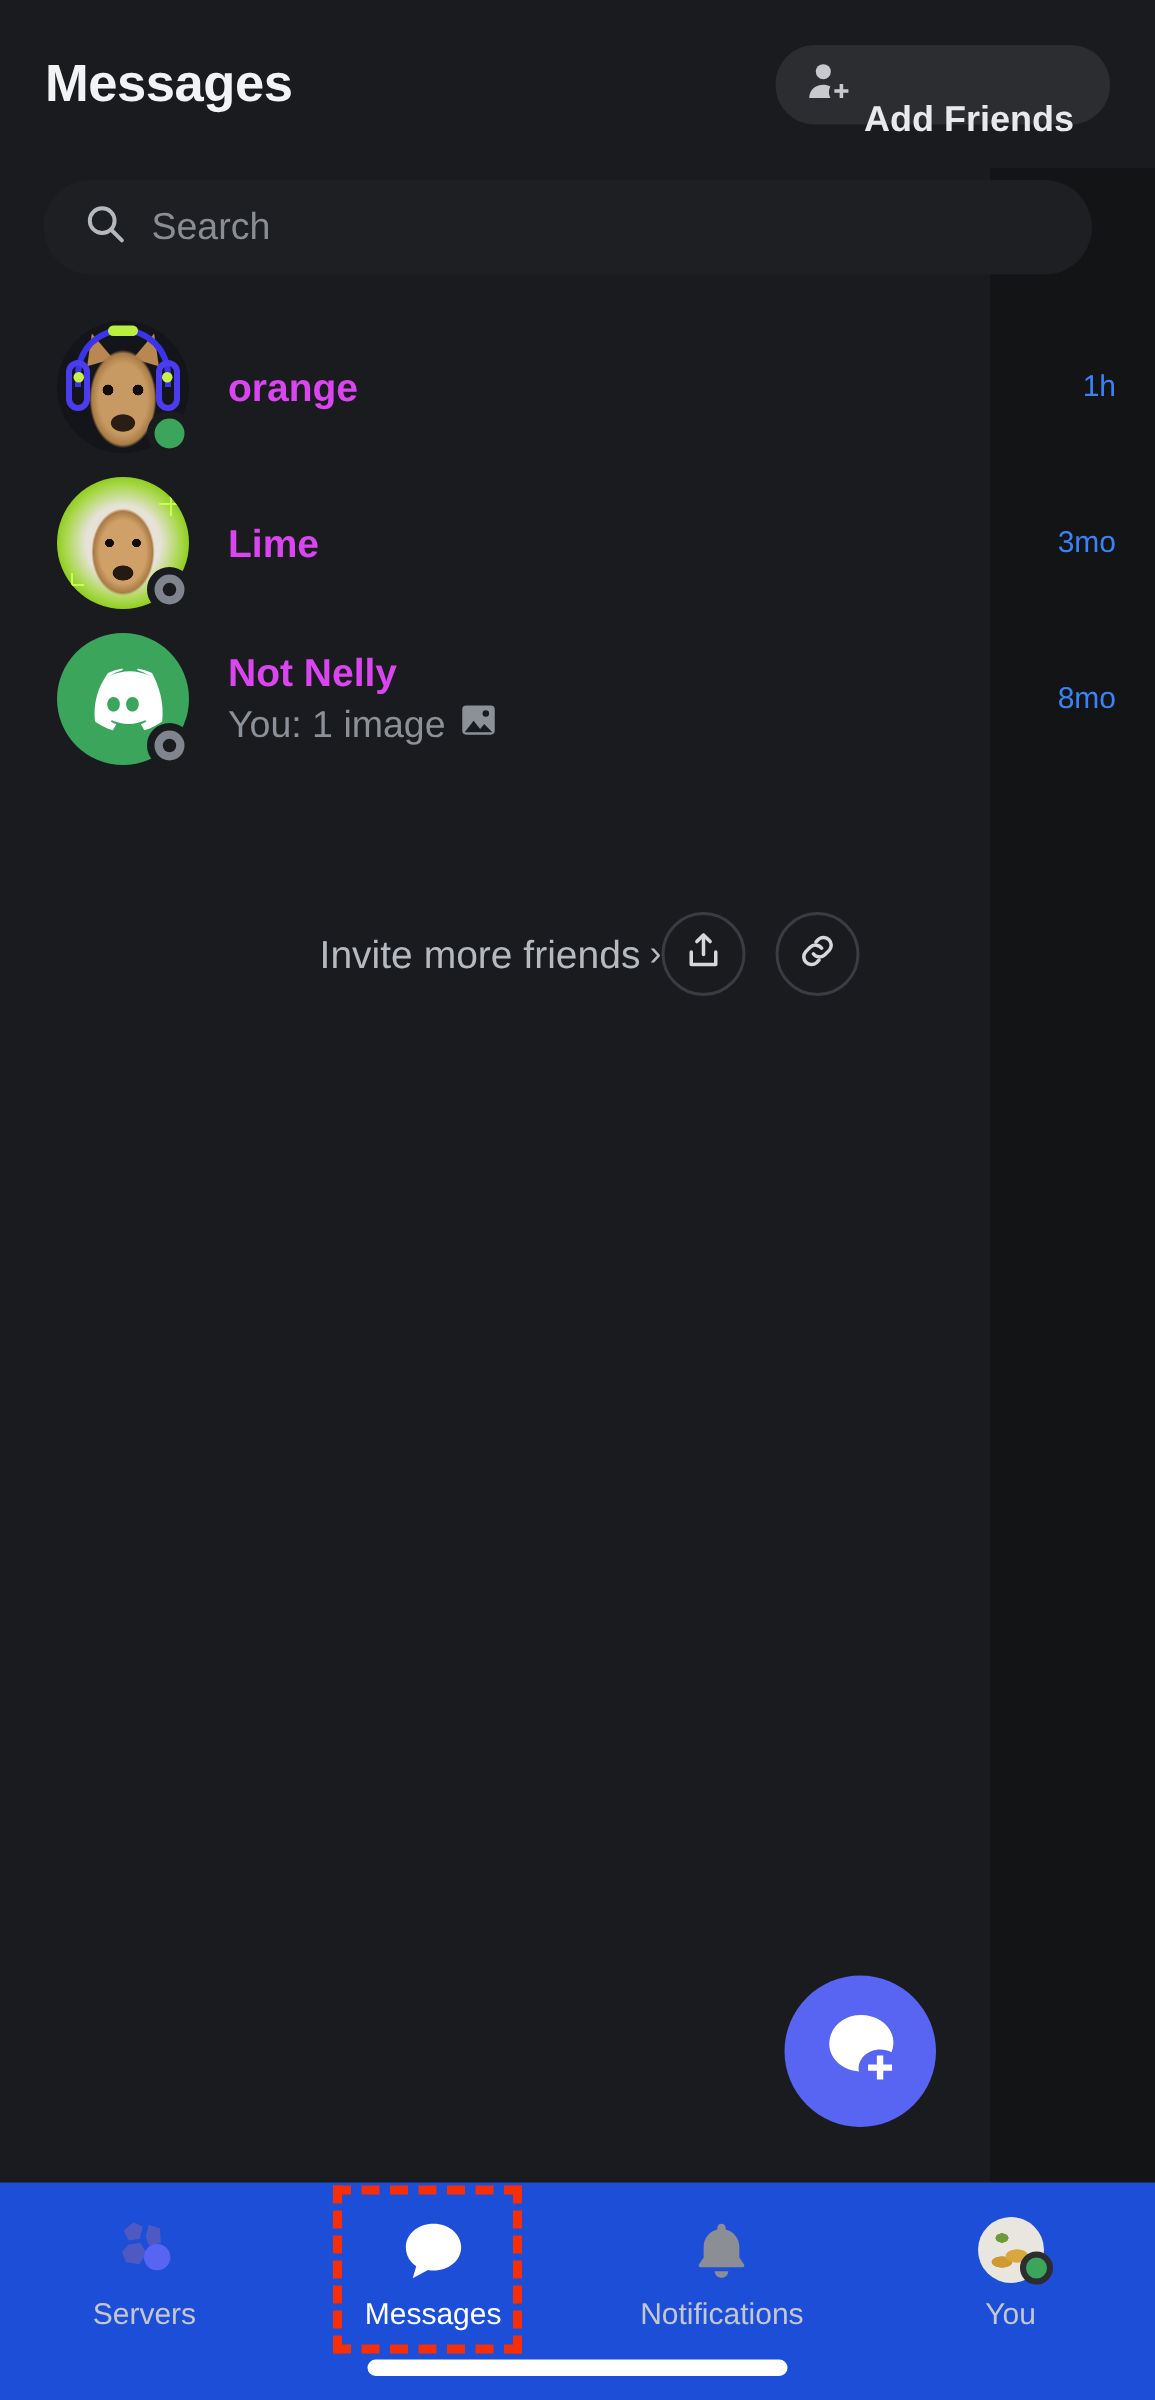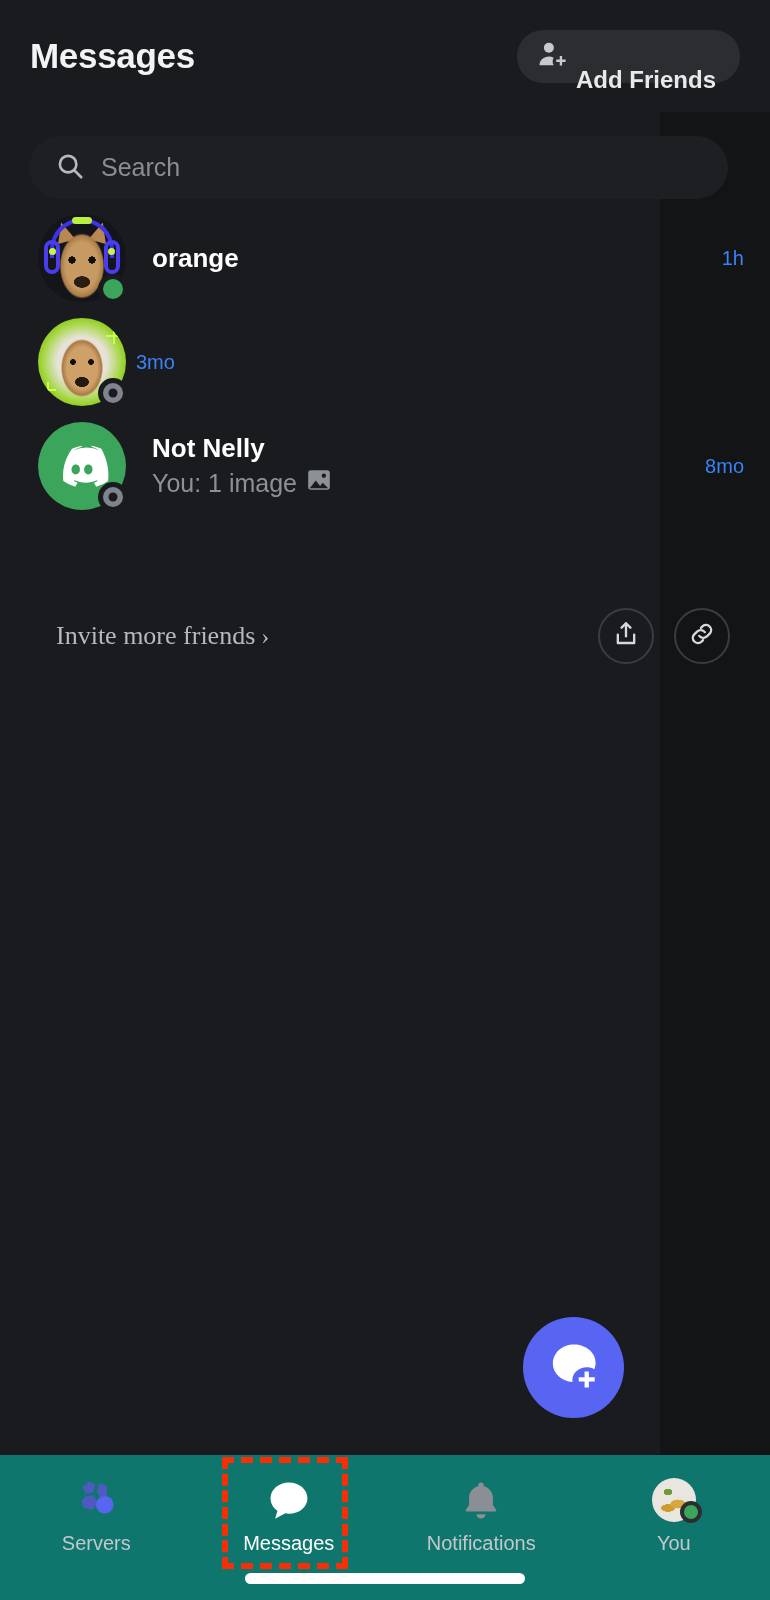--- a/index.html
+++ b/index.html
@@ -51,21 +51,21 @@
     font-size: 24px;
     font-weight: bold;
     color: #e8e9eb;
     white-space: nowrap;
     margin-top: 48px;
   }
 
   
   .search-wrap {
     position: absolute;
-    top: 136px;
+    top: 120px;
     left: 29px;
     width: 699px;
     height: 63px;
     background: #1e1f22;
     border-radius: 32px;
     display: flex;
     align-items: center;
     padding: 0 26px;
     gap: 16px;
     cursor: text;
@@ -192,21 +192,21 @@
     min-width: 0;
     padding-left: 26px;
     display: flex;
     flex-direction: column;
     justify-content: center;
     gap: 3px;
   }
   .dm-name {
     font-size: 26px;
     font-weight: bold;
-    color: #ffffff;
+    color: #d946ef;
     white-space: nowrap;
     overflow: hidden;
     text-overflow: ellipsis;
   }
   .dm-preview {
     font-size: 25px;
     color: #8c9097;
     white-space: nowrap;
     overflow: hidden;
     text-overflow: ellipsis;
@@ -223,23 +223,22 @@
   }
 
   
   .invite-row {
     position: absolute;
     top: 600px; left: 0;
     width: 770px;
     height: 72px;
     display: flex;
     align-items: center;
-    justify-content: space-between;
+    justify-content: center;
     padding: 0 40px 0 56px;
-    font-family: Liberation Serif, serif;
   }
   .invite-label {
     font-size: 26px;
     color: #b6b9bf;
     display: flex;
     align-items: center;
     gap: 6px;
     cursor: pointer;
   }
   .invite-chevron { font-size: 24px; color: #b6b9bf; }
@@ -267,21 +266,21 @@
     justify-content: center;
     cursor: pointer;
   }
 
   
   .bottom-nav {
     position: absolute;
     bottom: 0; left: 0;
     width: 770px;
     height: 145px;
-    background: #0f766e;
+    background: #1d4ed8;
     display: flex;
     align-items: flex-start;
     padding-top: 22px;
   }
   .nav-item {
     flex: 1;
     display: flex;
     flex-direction: column;
     align-items: center;
     gap: 9px;
@@ -393,20 +392,23 @@
 
     <div class="dm-row">
       <div class="avatar-wrap">
         <div class="avatar av-lime">
           <div class="dog2"></div>
           <div class="sparkle s1"></div>
           <div class="sparkle s2"></div>
         </div>
         <div class="status-badge status-offline"></div>
       </div>
+      <div class="dm-text">
+        <div class="dm-name">Lime</div>
+      </div>
       <div class="dm-time">3mo</div>
     </div>
 
     <div class="dm-row">
       <div class="avatar-wrap">
         <div class="avatar av-discord">
           <svg width="56" height="44" viewBox="0 0 24 18" fill="#ffffff">
             <path d="M20.3 1.6A16.6 16.6 0 0 0 16.2.3l-.2.4c1.4.4 2.6 1 3.7 1.7a14 14 0 0 0-11.5 0C9.3 1.7 10.6 1.1 12 .7L11.8.3A16.6 16.6 0 0 0 7.7 1.6C4.4 6.3 3.5 10.9 4 15.4a16.8 16.8 0 0 0 5.1 2.5l1-1.7c-.6-.2-1.1-.5-1.6-.8l.3-.3c3.1 1.4 6.5 1.4 9.6 0l.3.3c-.5.3-1 .6-1.6.8l1 1.7a16.8 16.8 0 0 0 5.1-2.5c.6-5.2-.8-9.8-2.9-13.8zM9.3 12.6c-1 0-1.8-.9-1.8-2.1s.8-2.1 1.8-2.1 1.9.9 1.8 2.1c0 1.2-.8 2.1-1.8 2.1zm5.4 0c-1 0-1.8-.9-1.8-2.1s.8-2.1 1.8-2.1 1.9.9 1.8 2.1c0 1.2-.8 2.1-1.8 2.1z"></path>
           </svg>
         </div>

